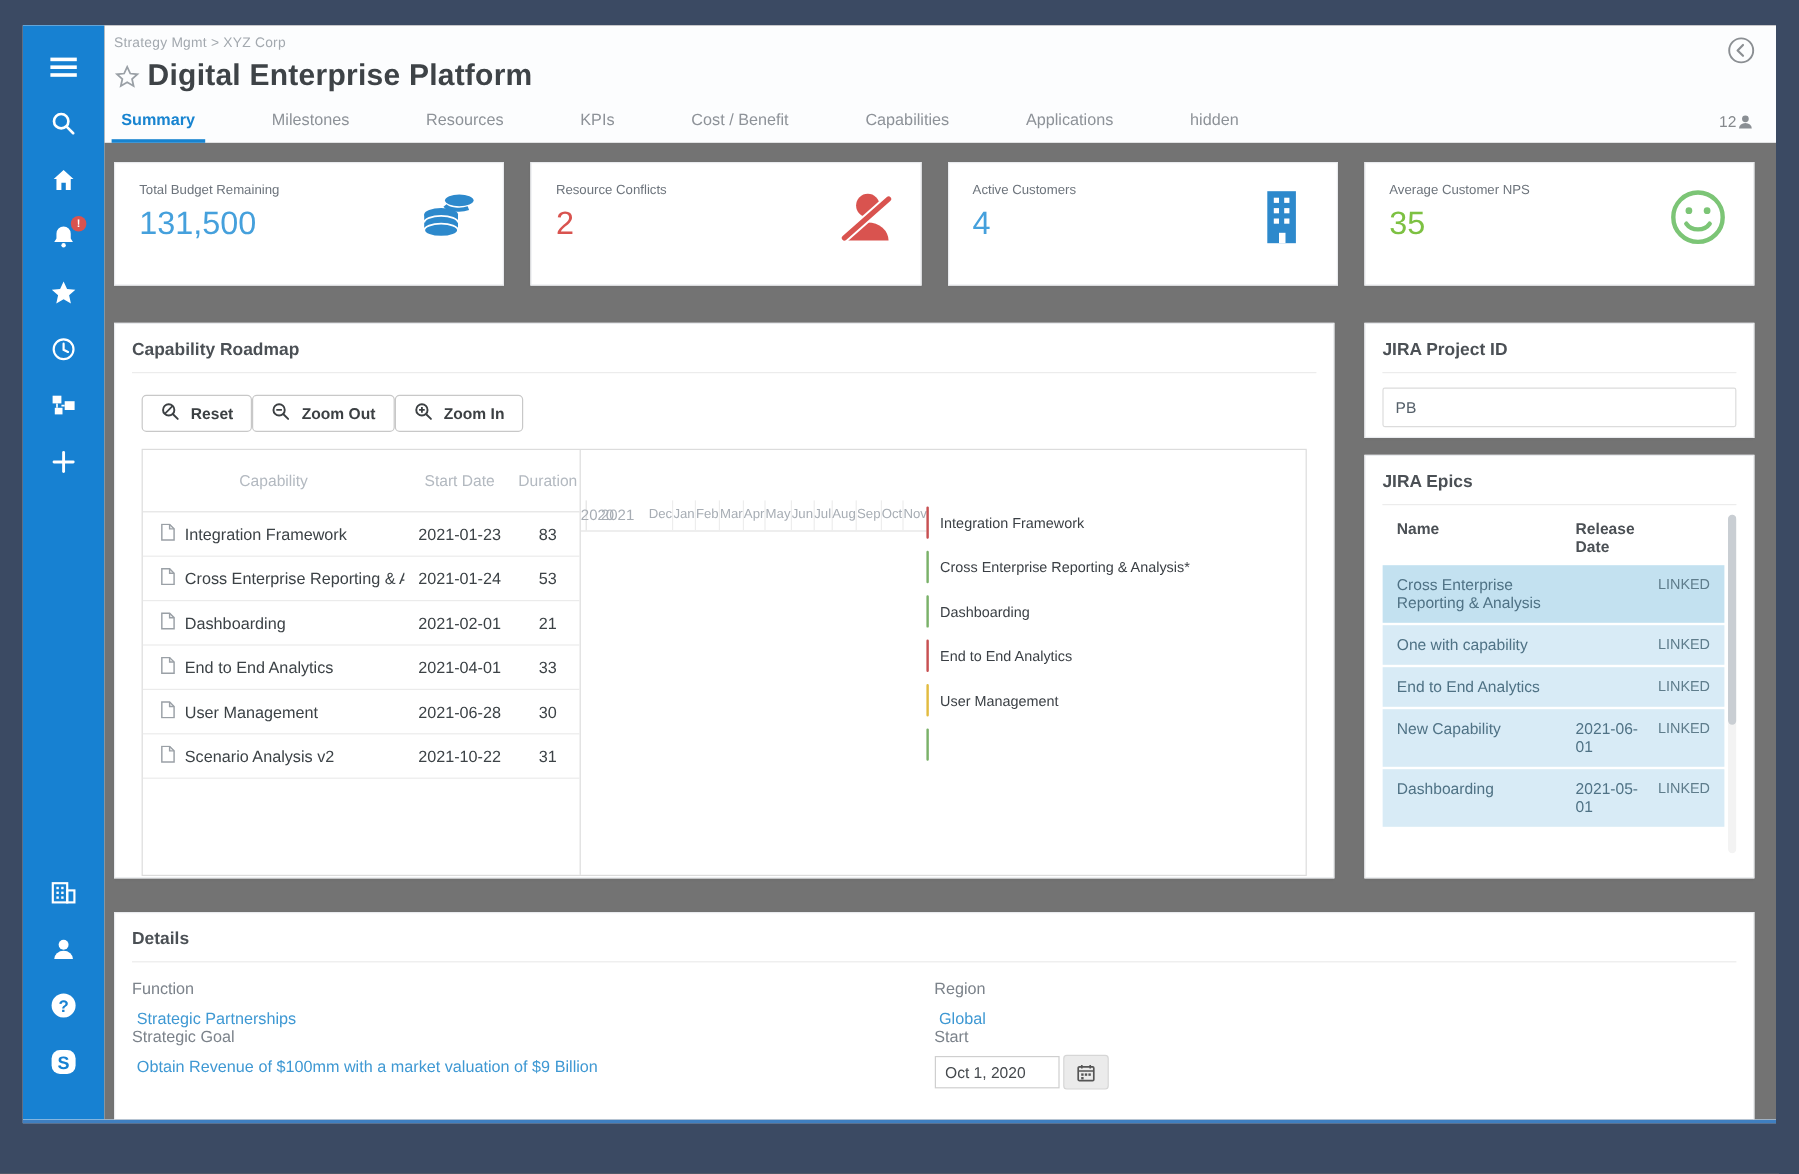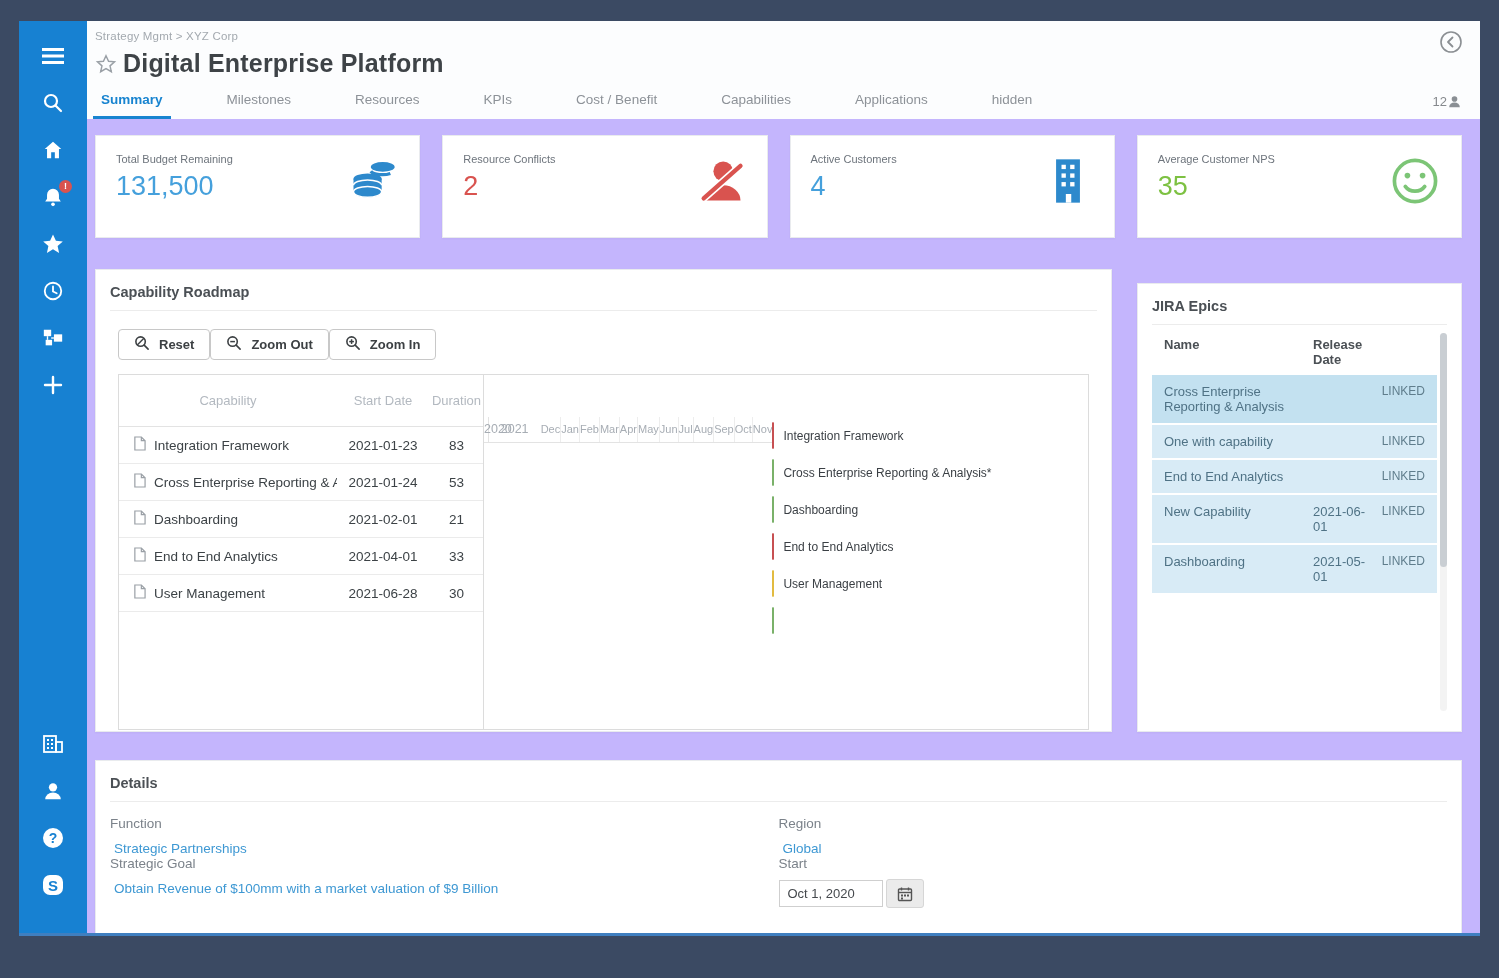--- a/index.html
+++ b/index.html
@@ -13,21 +13,21 @@
   .sidebar { width:68px; background:#1781d2; display:flex; flex-direction:column; align-items:center;
              padding:22px 0 14px 0; flex-shrink:0; }
   .side-icon { width:26px; height:26px; margin-bottom:21px; display:flex; align-items:center; justify-content:center;
                cursor:pointer; position:relative; }
   .side-icon svg { display:block; }
   .side-spacer { flex:1; }
   .badge { position:absolute; top:-4px; right:-6px; width:13px; height:13px; background:#d9534f; border-radius:50%;
            color:#fff; font-size:9px; font-weight:bold; text-align:center; line-height:13px; }
 
   
-  .main { flex:1; display:flex; flex-direction:column; background:#c4b5fd; overflow:hidden; }
+  .main { flex:1; display:flex; flex-direction:column; background:#737373; overflow:hidden; }
   .header { background:#fcfdfe; padding:9px 18px 0 8px; position:relative; }
   .breadcrumb { font-size:11.5px; color:#a3a9af; letter-spacing:.2px; }
   .collapse-btn { position:absolute; top:8px; right:16px; width:26px; height:26px; cursor:pointer; }
   .title-row { display:flex; align-items:center; margin-top:7px; }
   .title-row svg { margin-right:6px; }
   .page-title { font-size:25px; font-weight:bold; color:#3e4347; letter-spacing:.2px; }
   .tabs { display:flex; align-items:flex-end; margin-top:14px; }
   .tab { font-size:13.5px; color:#8d9298; padding:0 6px 12px 6px; margin-right:52px; cursor:pointer; position:relative; }
   .tab.active { color:#1884d0; font-weight:bold; }
   .tab.active::after { content:""; position:absolute; left:-2px; right:-2px; bottom:0; height:3px; background:#1884d0; }
@@ -379,20 +379,31 @@
                     <div class="g-name">
                       <span><svg width="13" height="15" viewBox="0 0 14 16">
                           <path d="M2 1 h7 l4 4 v10 h-11 z" fill="none" stroke="#9aa0a6" stroke-width="1.3"></path>
                           <path d="M9 1 v4 h4" fill="none" stroke="#9aa0a6" stroke-width="1.3"></path>
                         </svg></span>
                       <span>User Management</span>
                     </div>
                     <div class="g-cell">2021-06-28</div>
                     <div class="g-cell">30</div>
                   </div>
+                  <div class="g-cols g-lrow">
+                    <div class="g-name">
+                      <span><svg width="13" height="15" viewBox="0 0 14 16">
+                          <path d="M2 1 h7 l4 4 v10 h-11 z" fill="none" stroke="#9aa0a6" stroke-width="1.3"></path>
+                          <path d="M9 1 v4 h4" fill="none" stroke="#9aa0a6" stroke-width="1.3"></path>
+                        </svg></span>
+                      <span>Scenario Analysis v2</span>
+                    </div>
+                    <div class="g-cell">2021-10-22</div>
+                    <div class="g-cell">31</div>
+                  </div>
                 </div>
             </div>
             <div class="gantt-right">
               <div class="g-years" id="g-years">
                   <div class="g-year" style="width: calc(8.33333%);">2020</div>
                   <div class="g-year" style="width: calc(91.6667%);">2021</div>
                 </div>
               <div class="g-months" id="g-months">
                   <div class="g-month">Dec</div>
                   <div class="g-month">Jan</div>
@@ -435,20 +446,24 @@
                   </div>
                   <div class="g-grow">
                     <div class="g-bar green" style="left: 90%; width: 8.7%;"></div>
                   </div>
                 </div>
             </div>
           </div>
         </div>
 
         <div class="right-col">
+          <div class="card project-card">
+            <div class="section-title">JIRA Project ID</div>
+            <input class="project-input" value="PB" style="">
+          </div>
           <div class="card epics-card">
             <div class="section-title">JIRA Epics</div>
             <div class="epics-body">
               <div class="epics-header">
                 <span class="eh-name">Name</span>
                 <span class="eh-release"><span>Release Date</span></span>
               </div>
               <div id="epic-rows">
                   <div class="epic-row hl">
                     <span class="ep-name">Cross Enterprise Reporting &amp; Analysis</span>

